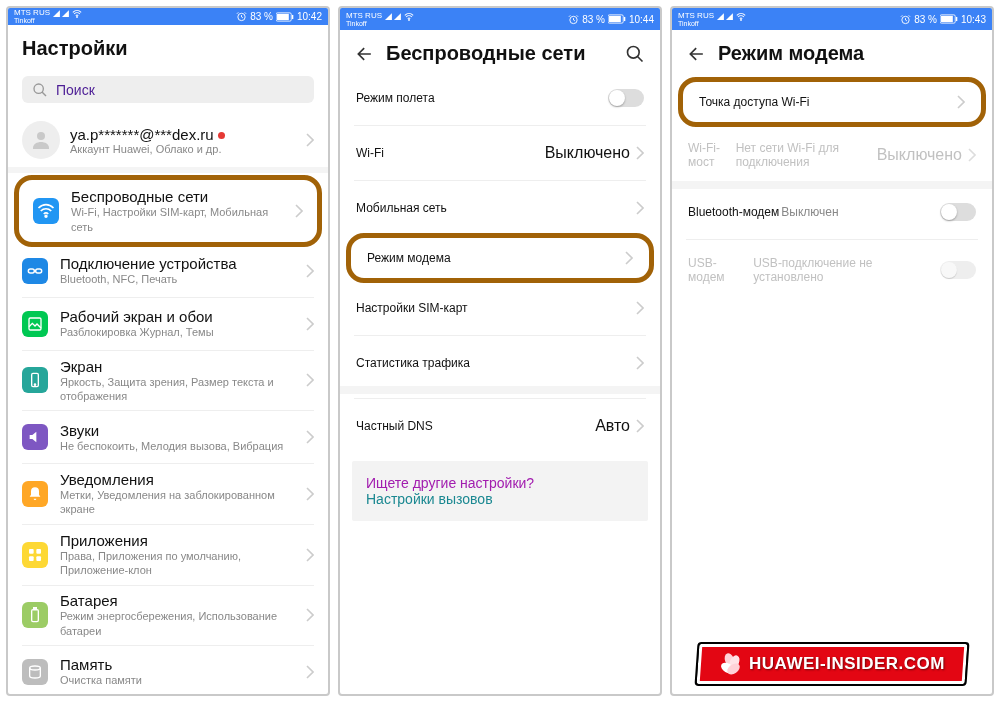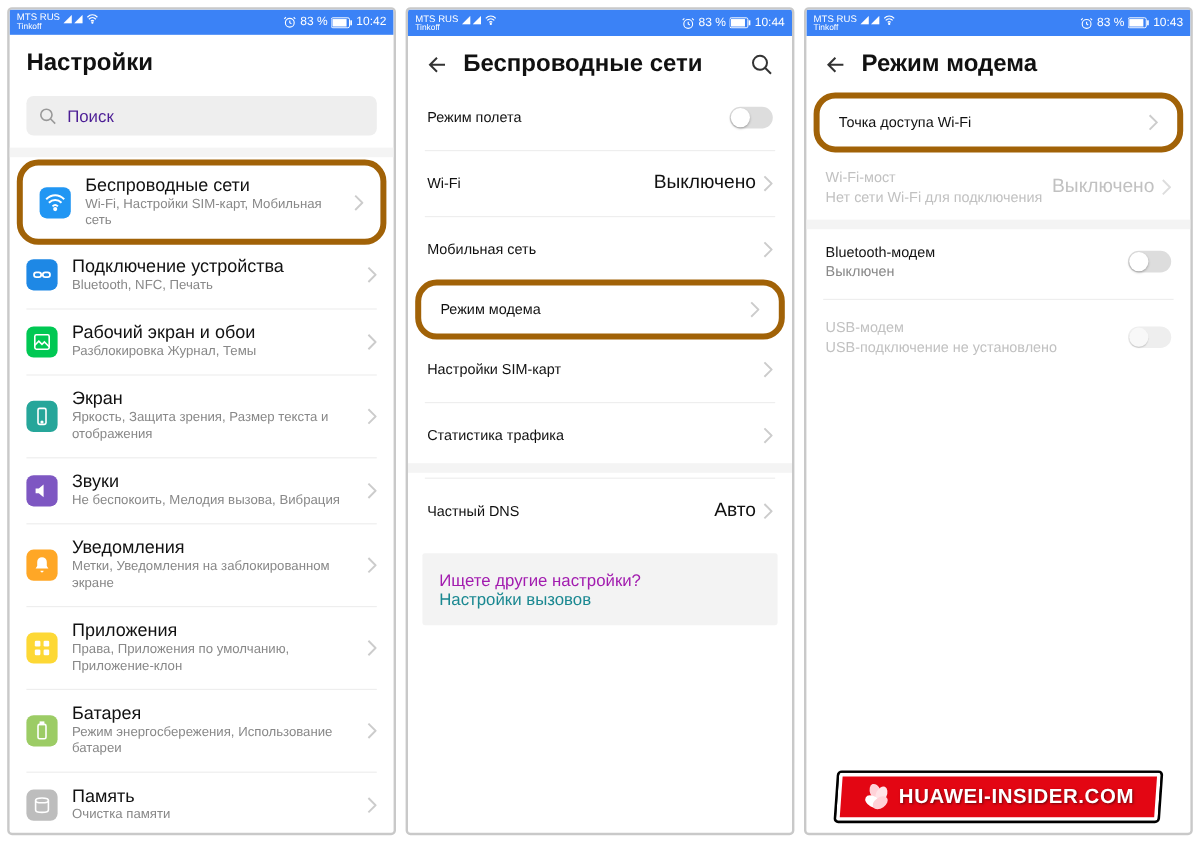--- a/index.html
+++ b/index.html
@@ -99,21 +99,21 @@
     border-radius: 18px;
     margin: 2px 6px;
   }
 
   .row2 {
     display:flex; align-items:center; justify-content:space-between;
     padding: 12px 16px; min-height: 46px;
   }
   .row2 .t  { font-size: 12px; }
   .row2 .sub{ font-size: 12px; color:#888; }
-  .row2 .lefttexts{ display:flex; flex-direction:column; gap:2px; }
+  .row2 .lefttexts{ display:flex; flex-direction:row; gap:2px; }
   .disabled .t, .disabled .sub, .disabled .rval { color:#c1c1c1; }
   .toggle {
     width: 36px; height: 18px; border-radius: 10px; background:#ddd;
     position:relative; flex-shrink:0;
   }
   .toggle::after{
     content:""; position:absolute; width:16px; height:16px; background:#fff;
     border-radius:50%; top:1px; left:1px; box-shadow:0 1px 2px rgba(0,0,0,.3);
   }
   .toggle.off-light { background:#eee; }
@@ -205,20 +205,37 @@
   </div>
 
   <div class="search-box">
     <svg width="16" height="16" viewBox="0 0 24 24" fill="none" stroke="#999" stroke-width="2">
         <circle cx="10" cy="10" r="7"></circle>
         <path d="M21 21l-6-6"></path>
       </svg>
     <span>Поиск</span>
   </div>
 
+  <div class="account-row">
+    <div class="avatar">
+      <svg width="24" height="24" viewBox="0 0 24 24" fill="#c9c9c9">
+          <circle cx="12" cy="8" r="4"></circle>
+          <path d="M4 20c0-4 4-6 8-6s8 2 8 6v1H4z"></path>
+        </svg>
+    </div>
+    <div class="account-texts">
+      <div class="account-title"><span>ya.p*******@***dex.ru</span><span class="red-dot"></span></div>
+      <div class="account-sub">Аккаунт Huawei, Облако и др.</div>
+    </div>
+    <span class="chev">
+        <svg width="8" height="14" viewBox="0 0 8 14" fill="none" stroke="#ccc" stroke-width="1.6">
+          <path d="M1 1l6 6-6 6"></path>
+        </svg>
+      </span>
+  </div>
 
   <div class="thick-sep"></div>
 
   <div class="highlight">
     <div class="row">
       <div class="icn i-blue">
         <svg width="18" height="18" viewBox="0 0 24 24" fill="none" stroke="#fff" stroke-width="2.2">
             <path d="M2 8c6-6 14-6 20 0"></path>
             <path d="M5 12c4-4 10-4 14 0"></path>
             <path d="M9 16c2-2 4-2 6 0"></path>

